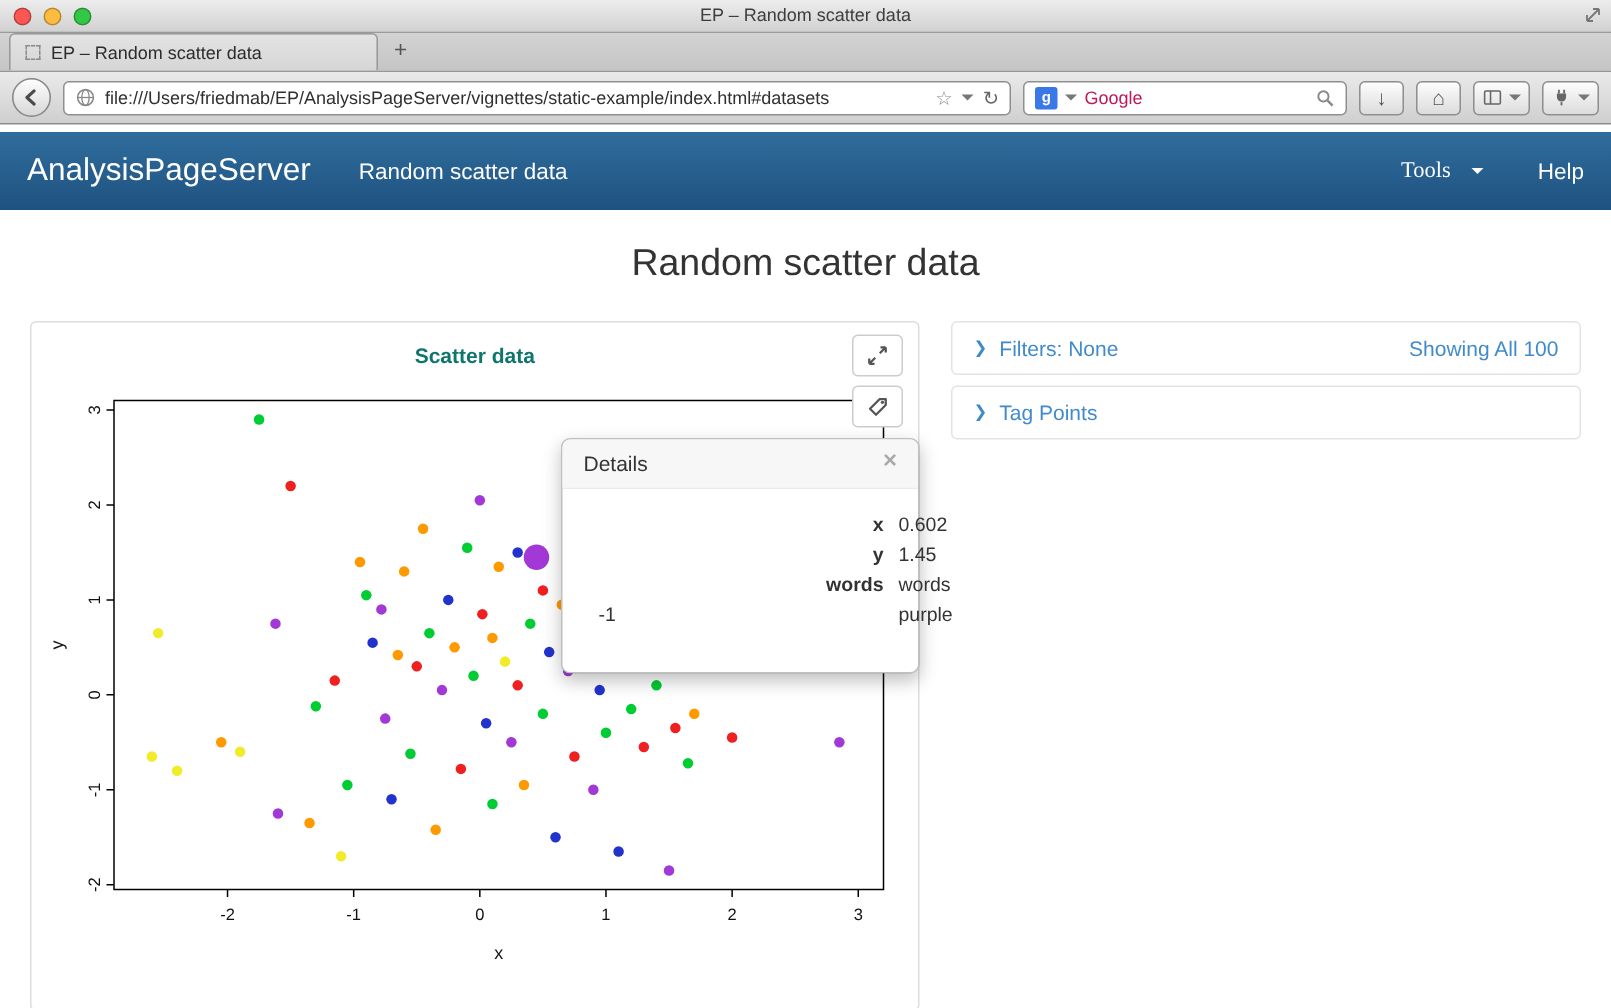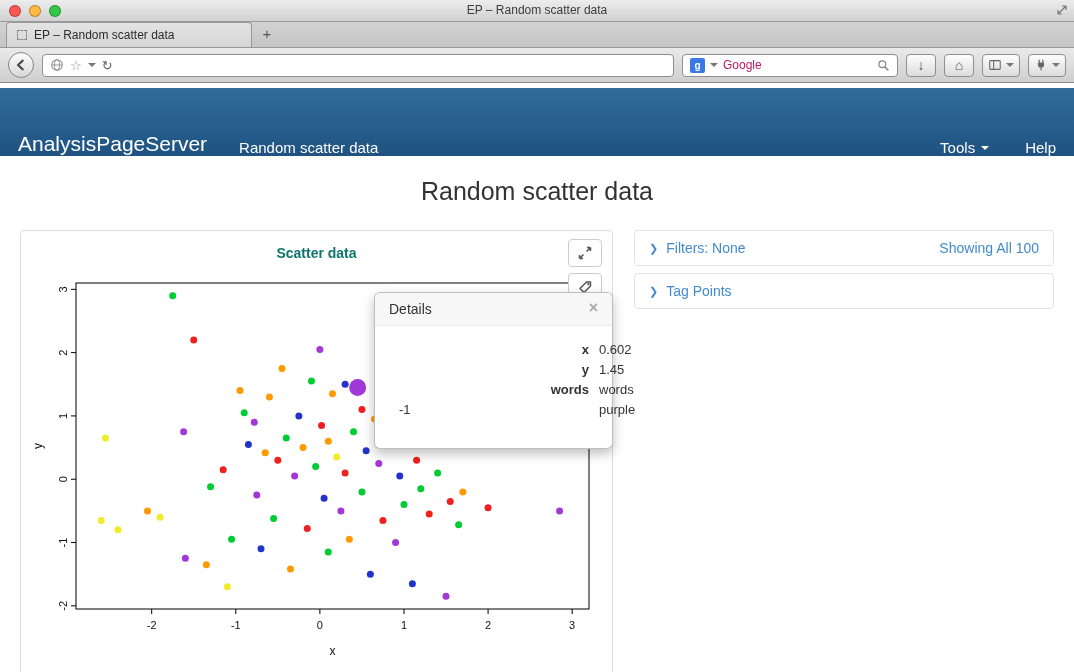--- a/index.html
+++ b/index.html
@@ -32,25 +32,25 @@
   .star { font-size:13px; color:#8d8d8d; flex:none; }
   .reload { font-size:13px; color:#666; flex:none; }
   .caret-down { flex:none; width:0; height:0; border-left:4px solid transparent; border-right:4px solid transparent; border-top:4px solid #777; }
   .searchbar { width:216px; flex:none; height:23px; background:#fff; border:1px solid #8f8f8f; border-radius:4px; display:flex; align-items:center; padding:0 7px; gap:5px; }
   .g-badge { width:15px; height:15px; border-radius:2px; background:#3b78e7; color:#fff; font-size:10px; font-weight:bold; text-align:center; line-height:15px; flex:none; }
   .search-text { flex:1; font-size:12px; color:#be185d; }
   .tb-btn { height:23px; min-width:30px; flex:none; border:1px solid #8f8f8f; border-radius:4px; background:linear-gradient(#fdfdfd,#dcdcdc); display:flex; align-items:center; justify-content:center; gap:4px; color:#555; padding:0 5px; }
   .tb-glyph { font-size:14px; line-height:1; color:#555; }
 
   
-  .navbar { margin-top:5px; height:68px; background:linear-gradient(#2f6d9d,#1f5280); display:flex; align-items:flex-end; padding:0 18px; color:#fff; }
+  .navbar { margin-top:5px; height:52px; background:linear-gradient(#2f6d9d,#1f5280); display:flex; align-items:center; padding:0 18px; color:#fff; }
   .brand { font-size:21px; color:#fff; margin-right:32px; }
   .nav-link { font-size:15px; color:#fdfdfd; }
   .nav-right { margin-left:auto; display:flex; align-items:center; gap:36px; }
-  .tools { display:flex; align-items:center; gap:6px; }
+  .tools { display:flex; align-items:center; gap:14px;font-family:Liberation Serif, serif; }
   .navcaret { width:0; height:0; border-left:4px solid transparent; border-right:4px solid transparent; border-top:4px solid #fff; }
 
   
   .page-title { text-align:center; font-size:25px; font-weight:400; color:#333; margin:21px 0 24px; }
   .content { display:flex; align-items:flex-start; padding:0 20px; gap:21px; }
 
   .plot-card { position:relative; flex:none; width:593px; height:460px; border:1px solid #ddd; border-radius:4px; background:#fff; }
   .card-title { text-align:center; font-size:14px; font-weight:bold; color:#0f766e; margin-top:13px; line-height:18px; }
   .card-btn { position:absolute; right:10px; width:34px; height:28px; border:1px solid #ccc; border-radius:4px; background:#fff; display:flex; align-items:center; justify-content:center; }
   .card-btn.expand { top:8px; }
@@ -102,20 +102,21 @@
       <svg width="14" height="14" viewBox="0 0 16 16">
         <path d="M10 3 L4.5 8 L10 13" stroke="#4a4a4a" stroke-width="2.4" fill="none" stroke-linecap="round" stroke-linejoin="round"></path>
       </svg>
     </div>
     <div class="urlbar">
       <svg width="14" height="14" viewBox="0 0 16 16">
         <circle cx="8" cy="8" r="6" stroke="#8a8a8a" fill="none" stroke-width="1.2"></circle>
         <ellipse cx="8" cy="8" rx="2.8" ry="6" stroke="#8a8a8a" fill="none" stroke-width="1"></ellipse>
         <line x1="2" y1="8" x2="14" y2="8" stroke="#8a8a8a" stroke-width="1"></line>
       </svg>
+      <span class="url-text">file:///Users/friedmab/EP/AnalysisPageServer/vignettes/static-example/index.html#datasets</span>
       <span class="star">☆</span>
       <span class="caret-down"></span>
       <span class="reload">↻</span>
     </div>
     <div class="searchbar">
       <span class="g-badge">g</span>
       <span class="caret-down"></span>
       <span class="search-text">Google</span>
       <svg width="13" height="13" viewBox="0 0 16 16">
         <circle cx="6.5" cy="6.5" r="4.2" stroke="#8a8a8a" fill="none" stroke-width="1.6"></circle>

